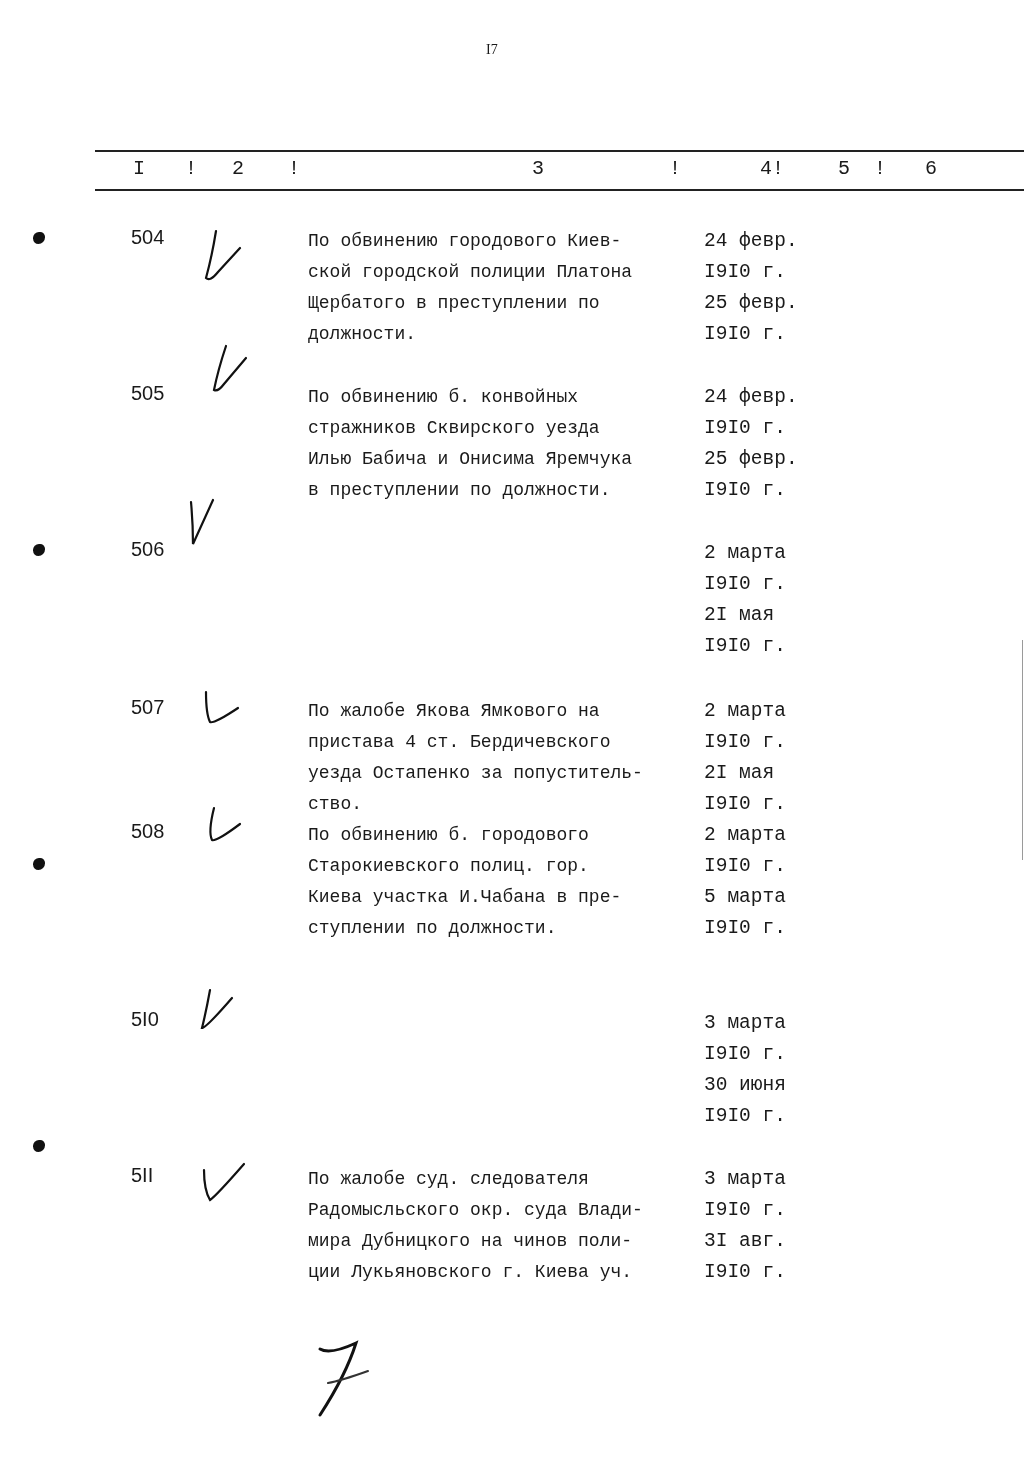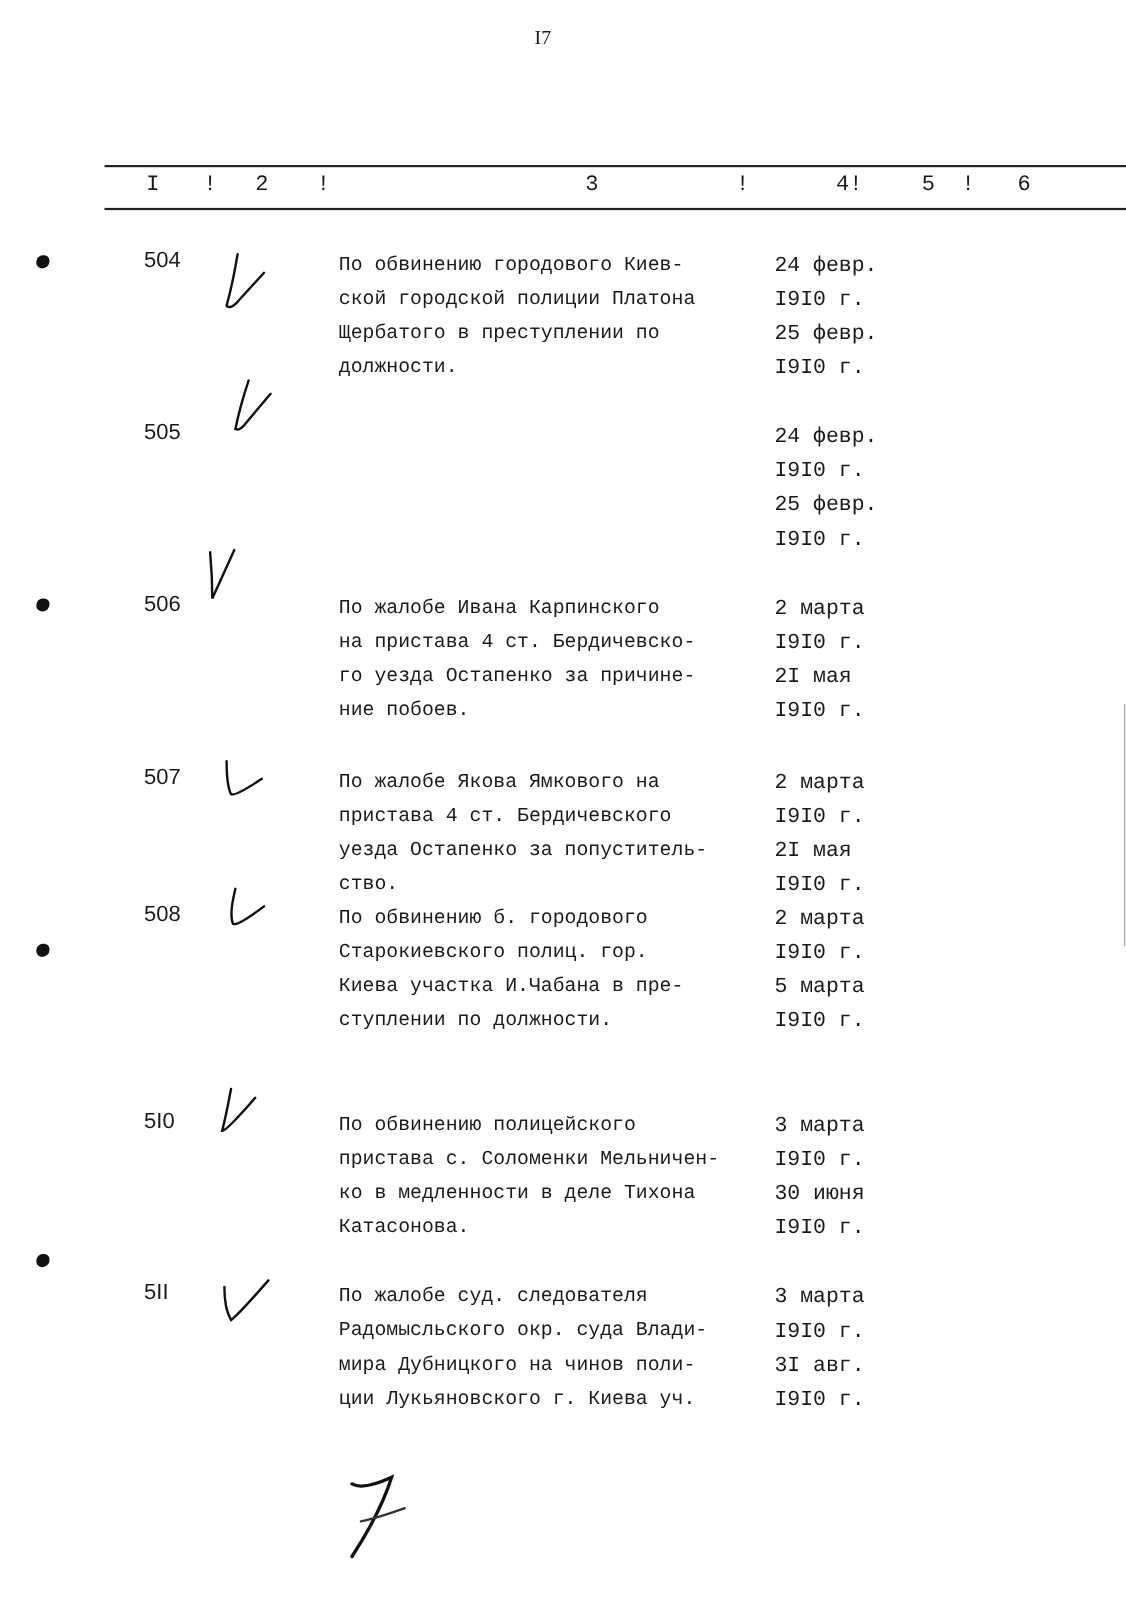--- a/index.html
+++ b/index.html
@@ -1,18 +1,18 @@
 <!DOCTYPE html>
 <html><head>
 <meta charset="utf-8">
 <style>
   html, body { margin: 0; padding: 0; background: #ffffff; }
   body { width: 1024px; height: 1468px; position: relative; overflow: hidden;
          font-family: "Liberation Mono", "DejaVu Sans Mono", monospace; color: #1a1a1a; }
-  .page-number { position: absolute; left: 486px; top: 24px; font-size: 18px; font-family: "Liberation Serif", serif; }
+  .page-number { position: absolute; left: 486px; top: 42px; font-size: 14px; font-family: "Liberation Serif", serif; }
   .rule { position: absolute; left: 95px; width: 929px; height: 0; border-top: 2px solid #222; }
   .rule.top { top: 150px; }
   .rule.bottom { top: 189px; }
   .header-row { position: absolute; top: 157px; left: 0; width: 1024px; height: 26px; font-size: 20px; }
   .header-row span { position: absolute; top: 0; }
   .entry { position: absolute; left: 0; width: 1024px; height: 140px; margin-left: 28px; }
   .entry .num { position: absolute; left: 103px; top: 0; font-family: "Liberation Sans", sans-serif; font-size: 20px; }
   .entry .check { position: absolute; left: 165px; width: 70px; height: 60px; }
   .entry .desc { position: absolute; left: 280px; top: 0; width: 400px; font-size: 18px; line-height: 31px; white-space: pre; }
   .entry .dates { position: absolute; left: 676px; top: 0; font-size: 19.5px; line-height: 31px; white-space: pre; }
@@ -60,35 +60,35 @@
 I9I0 г.
 25 февр.
 I9I0 г.</div>
 </div>
 
 <div class="entry" style="top:382px">
   <span class="num">505</span>
   <svg class="check" style="left:170px;top:-38px" viewBox="0 0 70 60">
     <path d="M28 2 Q20 26 16 46 Q20 48 26 40 L48 14" fill="none" stroke="#111" stroke-width="2.2" stroke-linecap="round"></path>
   </svg>
+  <div class="desc">По обвинению б. конвойных
+стражников Сквирского уезда
+Илью Бабича и Онисима Яремчука
+в преступлении по должности.</div>
   <div class="dates">24 февр.
 I9I0 г.
 25 февр.
 I9I0 г.</div>
 </div>
 
 <div class="entry" style="top:538px">
   <span class="num">506</span>
   <svg class="check" style="left:155px;top:-44px" viewBox="0 0 70 60">
     <path d="M8 8 Q10 30 10 50 L30 6" fill="none" stroke="#111" stroke-width="2.2" stroke-linecap="round"></path>
   </svg>
-  <div class="desc">По жалобе Ивана Карпинского
-на пристава 4 ст. Бердичевско-
-го уезда Остапенко за причине-
-ние побоев.</div>
   <div class="dates">2 марта
 I9I0 г.
 2I мая
 I9I0 г.</div>
 </div>
 
 <div class="entry" style="top:696px">
   <span class="num">507</span>
   <svg class="check" style="left:170px;top:-8px" viewBox="0 0 70 60">
     <path d="M8 4 Q8 26 12 34 Q16 36 40 20" fill="none" stroke="#111" stroke-width="2.2" stroke-linecap="round"></path>
@@ -116,24 +116,20 @@
 I9I0 г.
 5 марта
 I9I0 г.</div>
 </div>
 
 <div class="entry" style="top:1008px">
   <span class="num">5I0</span>
   <svg class="check" style="left:168px;top:-20px" viewBox="0 0 70 60">
     <path d="M14 2 Q10 24 6 40 Q10 40 36 10" fill="none" stroke="#111" stroke-width="2.2" stroke-linecap="round"></path>
   </svg>
-  <div class="desc">По обвинению полицейского
-пристава с. Соломенки Мельничен-
-ко в медленности в деле Тихона
-Катасонова.</div>
   <div class="dates">3 марта
 I9I0 г.
 30 июня
 I9I0 г.</div>
 </div>
 
 <div class="entry" style="top:1164px">
   <span class="num">5II</span>
   <svg class="check" style="left:172px;top:-4px" viewBox="0 0 70 60">
     <path d="M4 10 Q4 30 10 40 Q16 36 44 4" fill="none" stroke="#111" stroke-width="2.2" stroke-linecap="round"></path>

